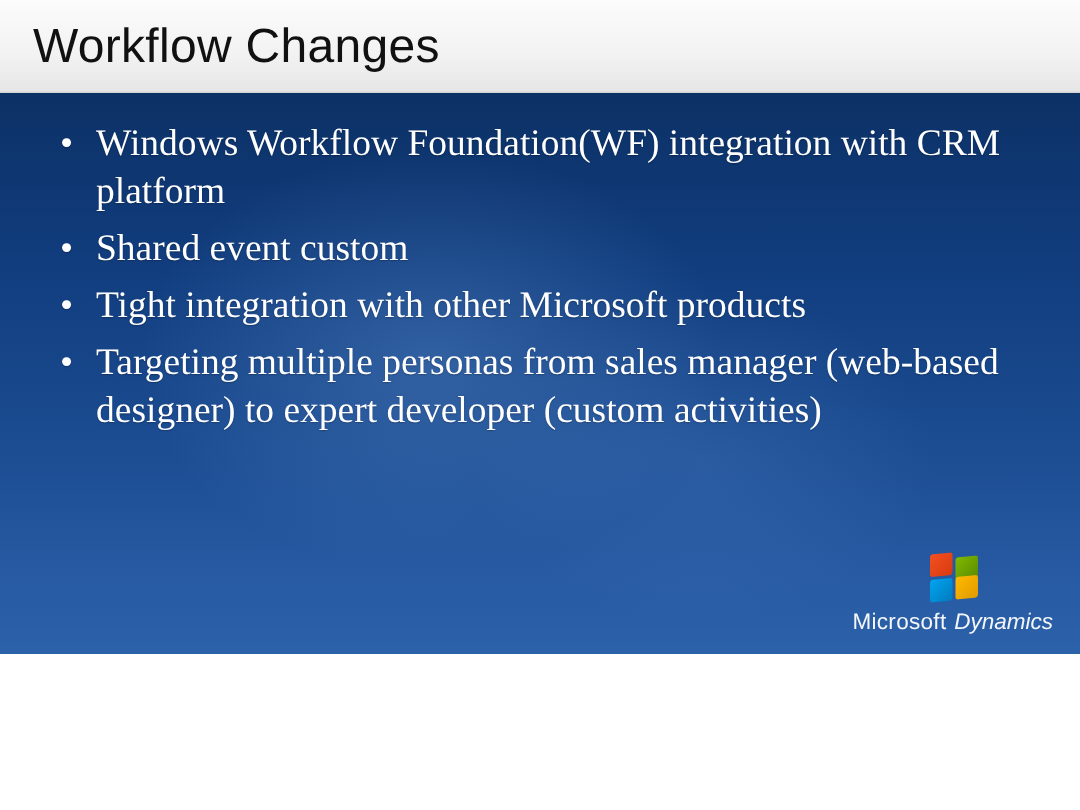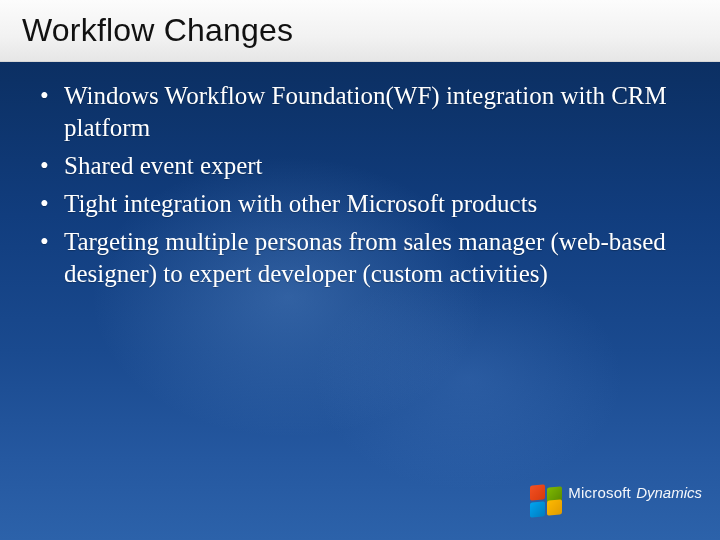--- a/index.html
+++ b/index.html
@@ -1,19 +1,19 @@
 <!DOCTYPE html>
 <html><head>
 <meta charset="utf-8">
 <style>
   * { margin: 0; padding: 0; box-sizing: border-box; }
   html, body { width: 720px; height: 540px; overflow: hidden; font-family: Arial, Helvetica, sans-serif; }
   .slide {
     width: 720px;
-    height: 540px;
+    height: 436px;
     position: relative;
     background:
       radial-gradient(ellipse 280px 200px at 40% 55%, rgba(120,170,230,0.28), rgba(0,0,0,0) 70%),
       radial-gradient(ellipse 220px 160px at 65% 70%, rgba(90,140,210,0.22), rgba(0,0,0,0) 70%),
       linear-gradient(180deg, #0a2a5a 0%, #0c3166 15%, #113d7e 40%, #1a4a8f 65%, #2558a0 85%, #2c62aa 100%);
     color: #111;
   }
   .title-bar {
     position: absolute;
     top: 0; left: 0; right: 0;
@@ -54,24 +54,25 @@
     content: "•";
     position: absolute;
     left: 6px;
     top: 0;
     font-size: 25px;
     color: #ffffff;
   }
   .footer-logo {
     position: absolute;
     right: 18px;
-    bottom: 25px;
+    bottom: 14px;
     display: flex;
-    align-items: flex-start;
+    align-items: center;
     gap: 8px;
+    flex-direction: column;
   }
   .logo-mark {
     width: 30px;
     height: 30px;
     position: relative;
   }
   .logo-mark .sq {
     position: absolute;
     width: 15px;
     height: 15px;
@@ -95,21 +96,21 @@
 
 <div class="slide">
 
   <div class="title-bar">
     <h1>Workflow Changes</h1>
   </div>
 
   <div class="body">
     <ul class="bullets">
       <li>Windows Workflow Foundation(WF) integration with CRM platform</li>
-      <li>Shared event expert</li>
+      <li>Shared event custom</li>
       <li>Tight integration with other Microsoft products</li>
       <li>Targeting multiple personas from sales manager (web-based designer) to expert developer (custom activities)</li>
     </ul>
   </div>
 
   <div class="footer-logo">
     <div class="logo-mark">
       <div class="sq a"></div>
       <div class="sq b"></div>
       <div class="sq c"></div>

